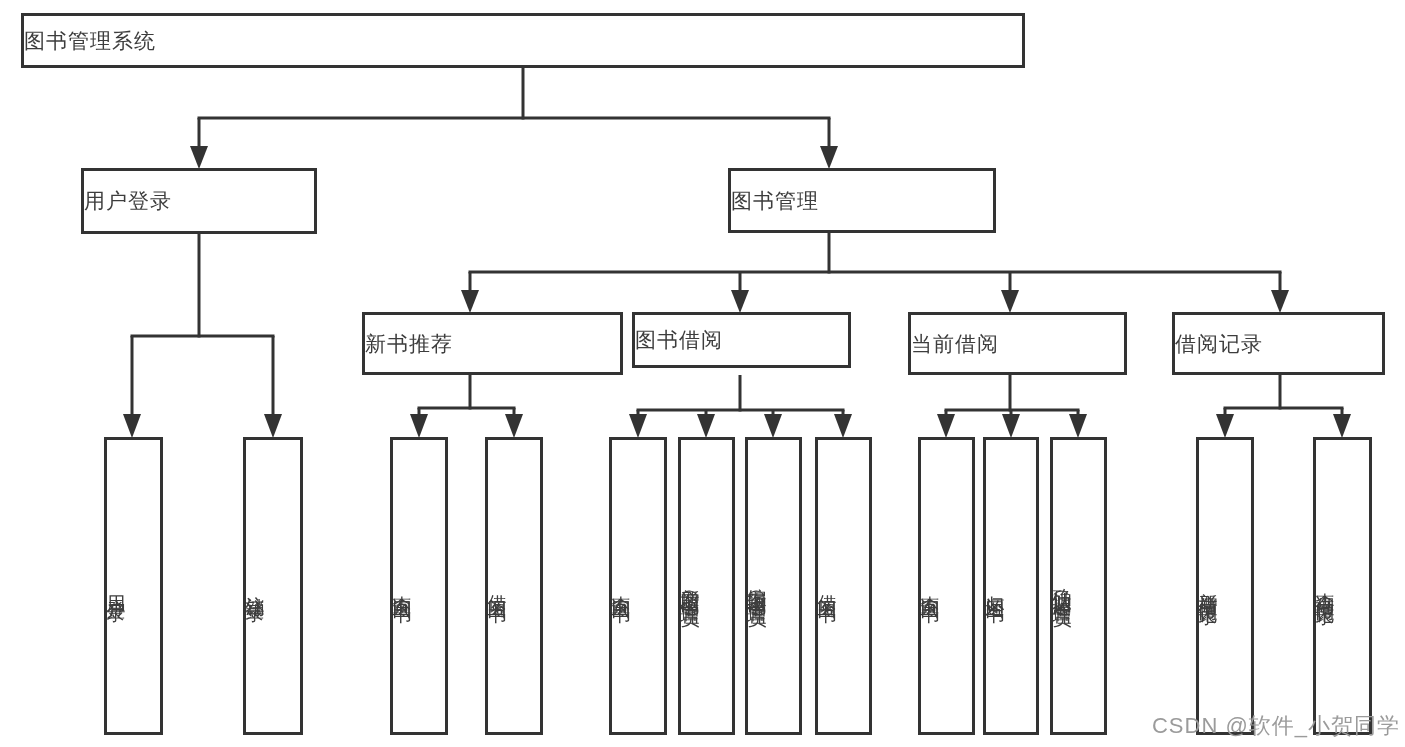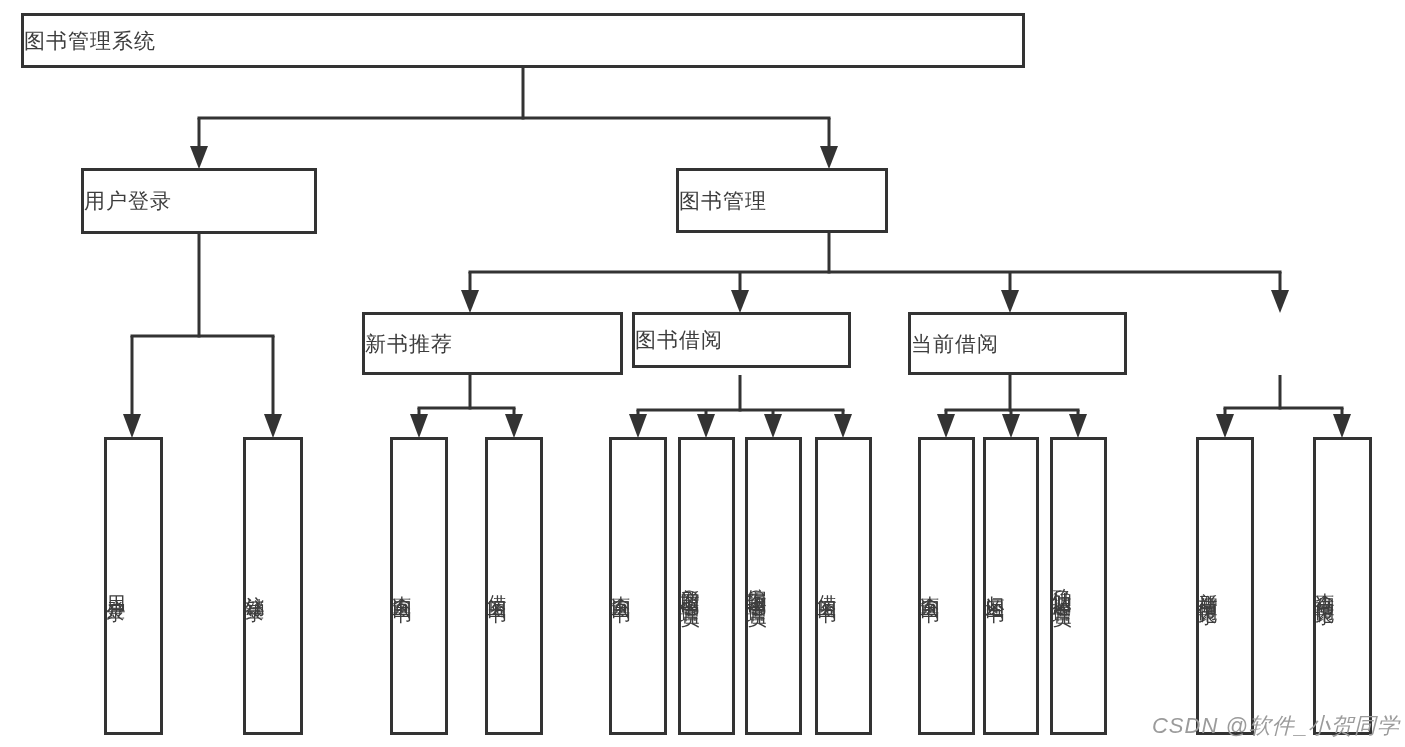--- a/index.html
+++ b/index.html
@@ -46,21 +46,20 @@
     color:var(--text);
   }
   .watermark{
     position:absolute;
     right:5px;top:711px;
     font-size:22px;
     letter-spacing:1px;
     color:var(--watermark);
     white-space:nowrap;
     z-index:5;
-    font-style:italic;
   }
 </style>
 </head>
 <body>
 
 <div class="stage">
 
   <svg class="wires" viewBox="0 0 1405 747" xmlns="http://www.w3.org/2000/svg">
     <g>
       <line x1="523" y1="68" x2="523" y2="119.5"></line>
@@ -130,33 +129,36 @@
     </g>
   </svg>
 
   <div class="box" style="left:21px;top:13px;width:1004px;height:55px">
     <span class="hl">图书管理系统</span>
   </div>
 
   <div class="box" style="left:81px;top:168px;width:236px;height:66px">
     <span class="hl">用户登录</span>
   </div>
-  <div class="box" style="left:676px;top:168px;width:212px;height:65px">
+  <div class="box" style="left:728px;top:168px;width:268px;height:65px">
     <span class="hl">图书管理</span>
   </div>
 
   <div class="box" style="left:362px;top:312px;width:261px;height:63px">
     <span class="hl">新书推荐</span>
   </div>
   <div class="box" style="left:632px;top:312px;width:219px;height:56px">
     <span class="hl">图书借阅</span>
   </div>
   <div class="box" style="left:908px;top:312px;width:219px;height:63px">
     <span class="hl">当前借阅</span>
   </div>
+  <div class="box" style="left:1172px;top:312px;width:213px;height:63px">
+    <span class="hl">借阅记录</span>
+  </div>
 
   <div class="box" style="left:104px;top:437px;width:59px;height:298px">
     <span class="vl">用户登录</span>
   </div>
   <div class="box" style="left:243px;top:437px;width:60px;height:298px">
     <span class="vl">注销登录</span>
   </div>
 
   <div class="box" style="left:390px;top:437px;width:58px;height:298px">
     <span class="vl">查询图书</span>

